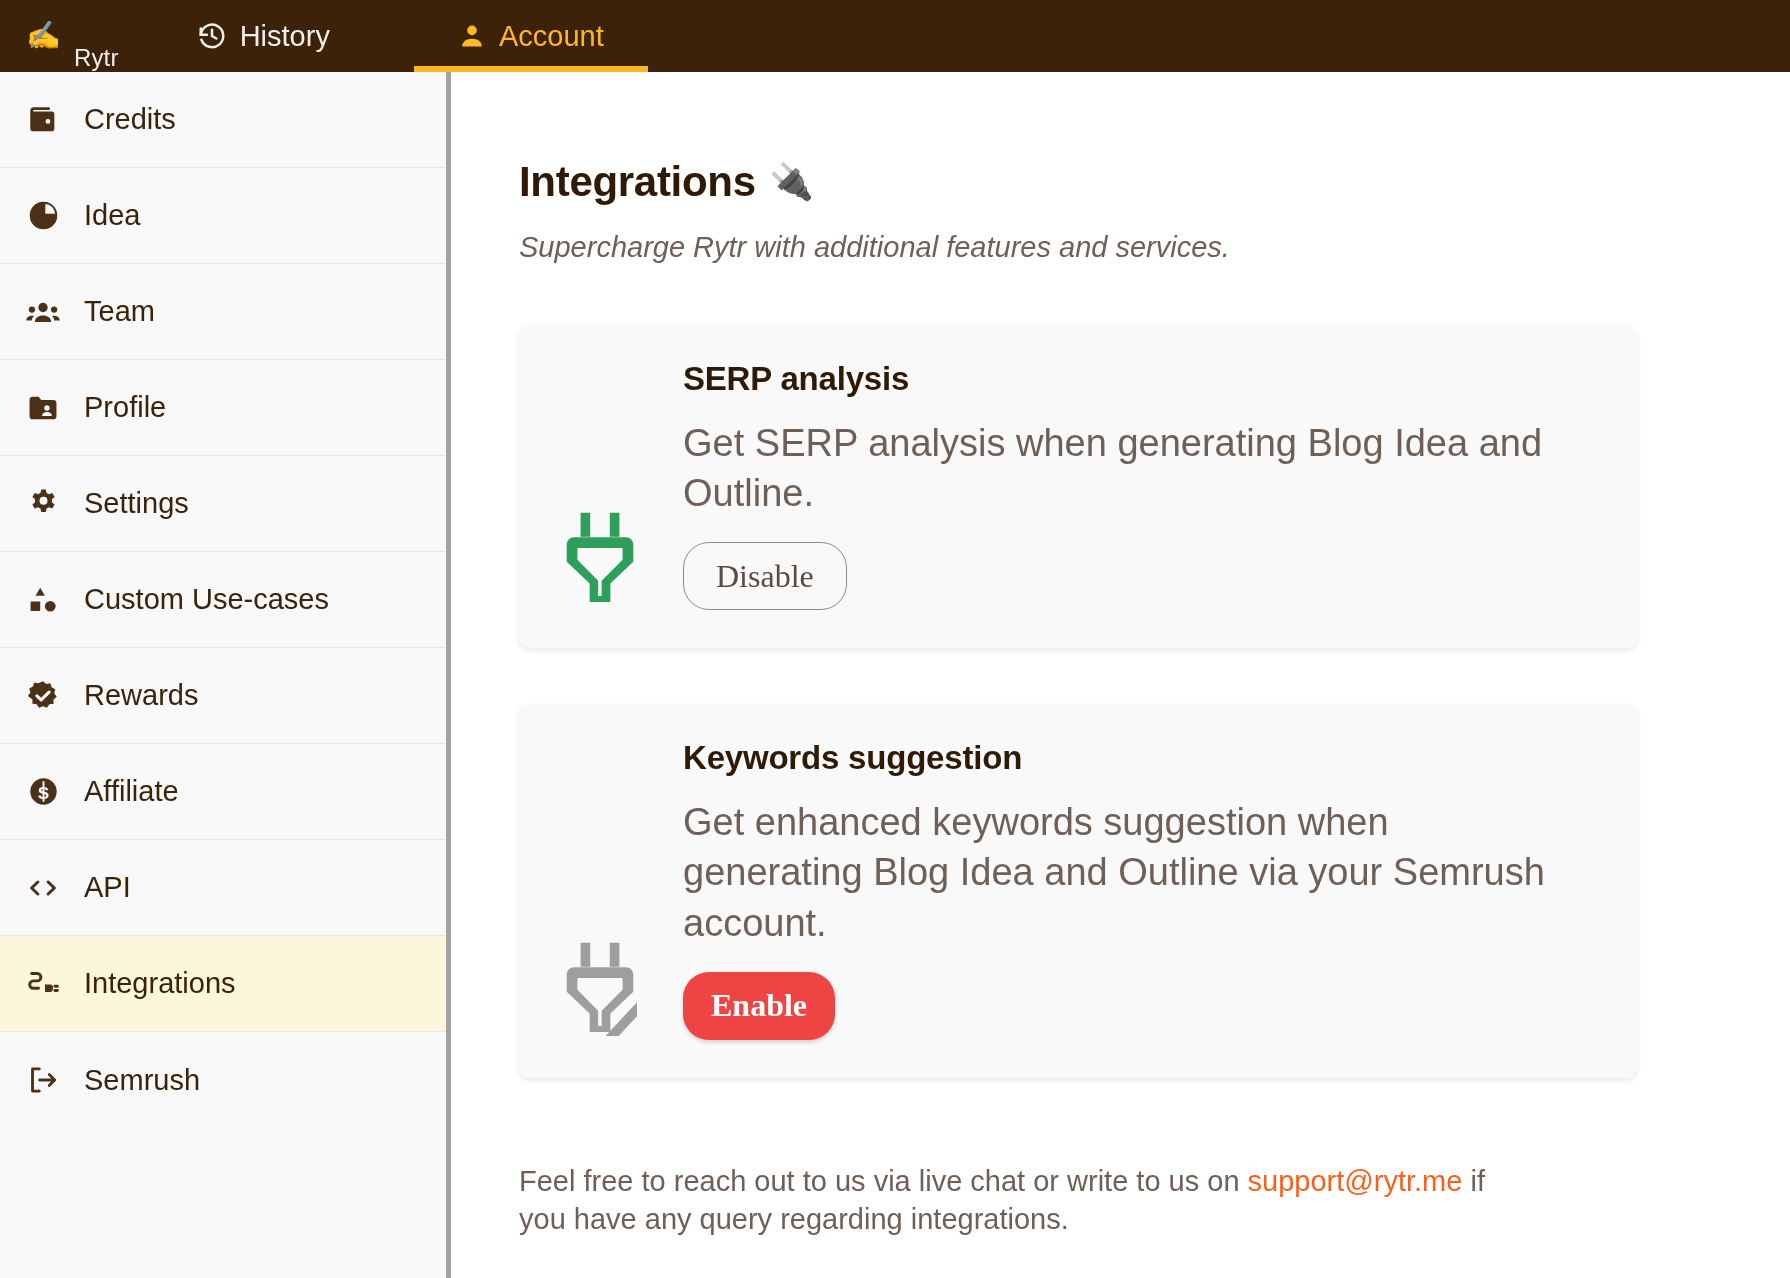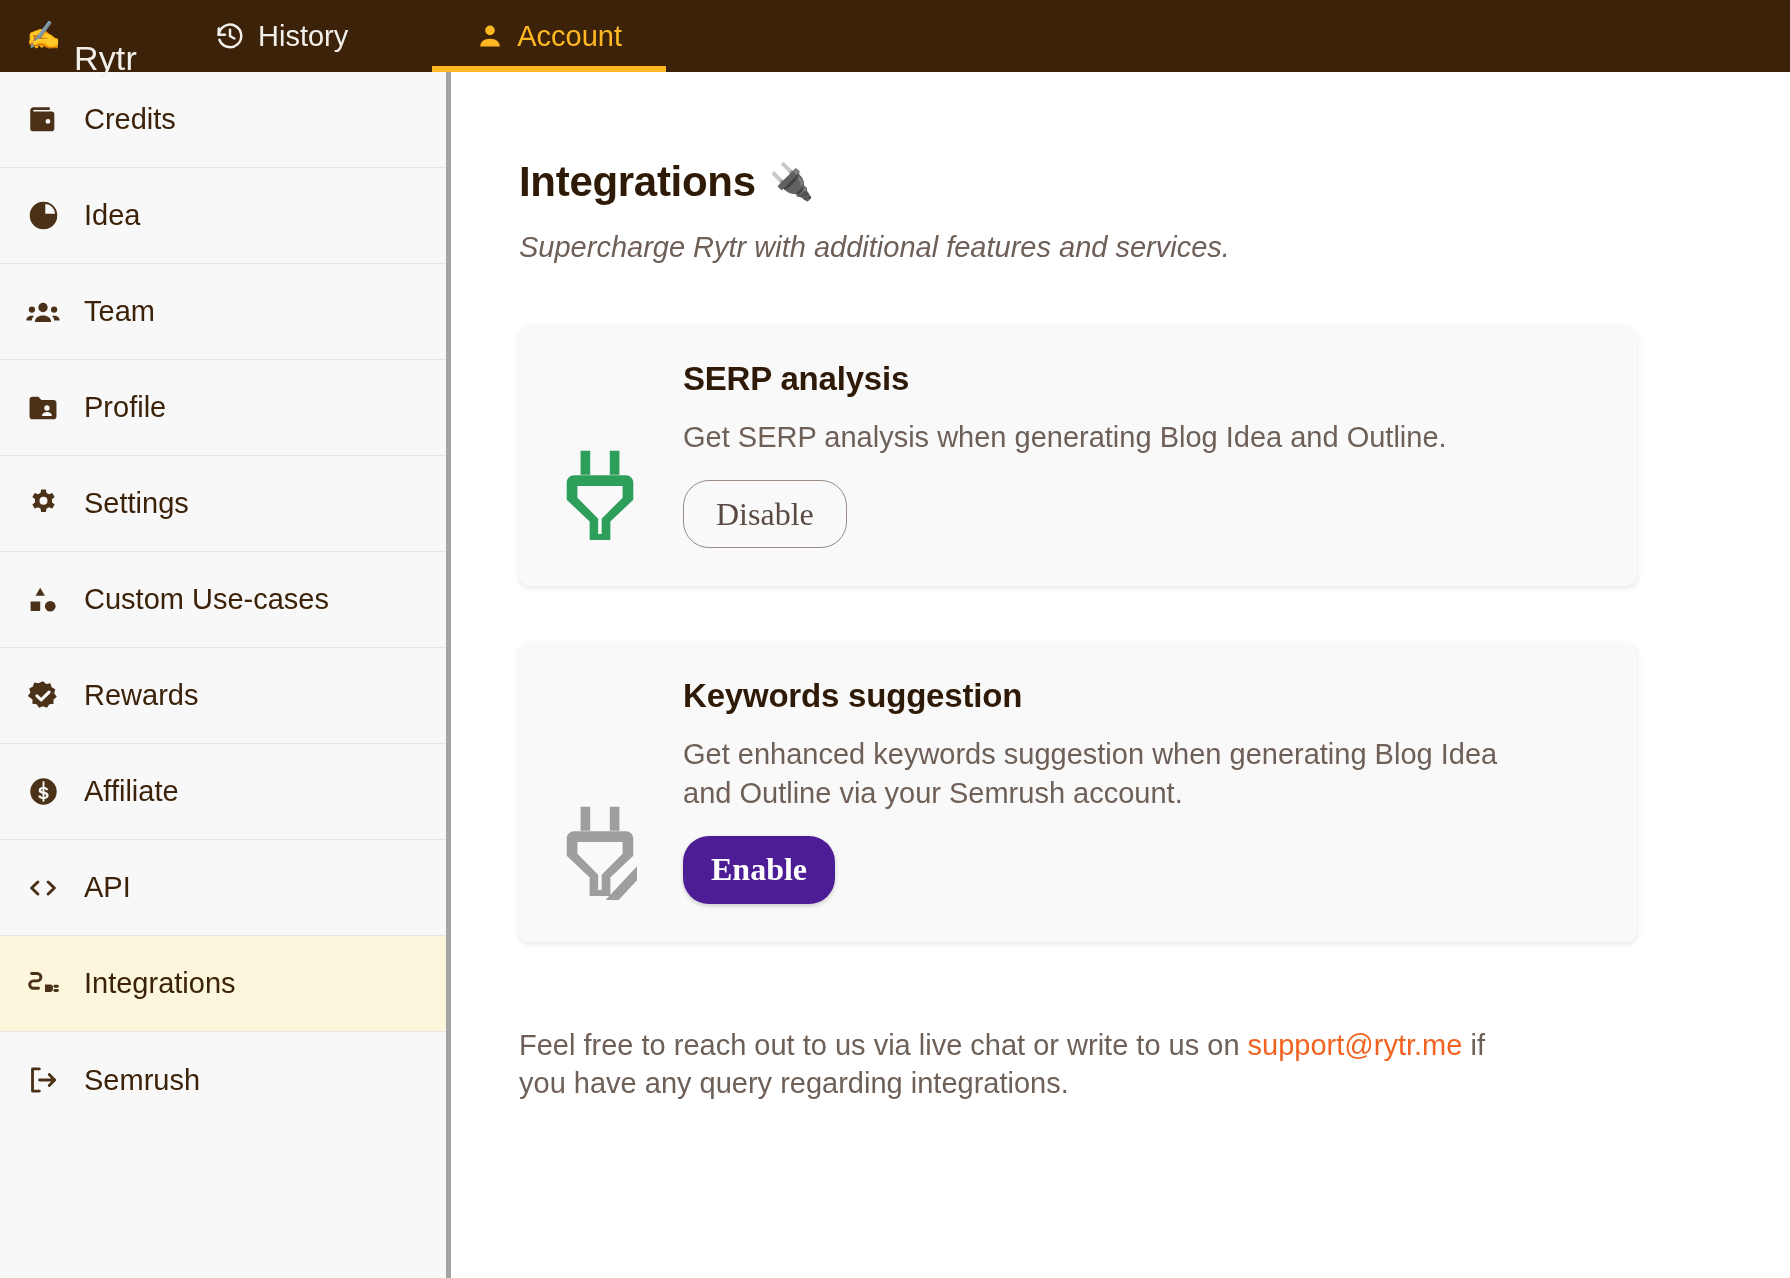--- a/index.html
+++ b/index.html
@@ -25,21 +25,21 @@
     align-items: center;
     gap: 13px;
     padding: 0 34px;
     font-size: 29px;
     color: #F2EFEA;
     cursor: pointer;
     position: relative;
     white-space: nowrap;
   }
   .nav-item.brand { padding-left: 26px; padding-right: 30px; font-weight: 400; }
-  .nav-item.brand .nav-label { font-size: 34px; letter-spacing: .2px; margin-top: 44px; }
+  .nav-item.brand .nav-label { font-size: 24px; letter-spacing: .2px; margin-top: 44px; }
   .nav-item.history { margin-left: 14px; }
   .nav-item.account {
     margin-left: 50px;
     color: #FFB822;
     padding: 0 44px;
   }
   .nav-item.account::after {
     content: "";
     position: absolute;
     left: 0; right: 0; bottom: 0;
@@ -126,21 +126,21 @@
   .card-icon { flex: 0 0 74px; padding-top: 18px; }
   .card-body { flex: 1; padding-top: 2px; }
   .card-title {
     font-size: 33px;
     font-weight: bold;
     color: #2E1A06;
     letter-spacing: -0.2px;
   }
   .card-desc {
     margin-top: 20px;
-    font-size: 29px;
+    font-size: 38px;
     line-height: 1.32;
     color: #6E5F57;
     max-width: 870px;
   }
   .btn {
     margin-top: 24px;
     display: inline-flex;
     align-items: center;
     justify-content: center;
     height: 68px;
@@ -151,21 +151,21 @@
     padding: 0 32px;
     font-family: Liberation Serif, serif;
   }
   .btn-outline {
     background: transparent;
     border: 1.5px solid #9A8A82;
     color: #5A4A42;
     font-weight: 400;
   }
   .btn-primary {
-    background: #4c1d95;
+    background: #ef4444;
     border: none;
     color: #ffffff;
     box-shadow: 0 2px 4px rgba(0,0,0,0.18);
     padding: 0 28px;
   }
   .footnote {
     margin-top: 84px;
     font-size: 29px;
     line-height: 1.33;
     color: #6E5F57;

